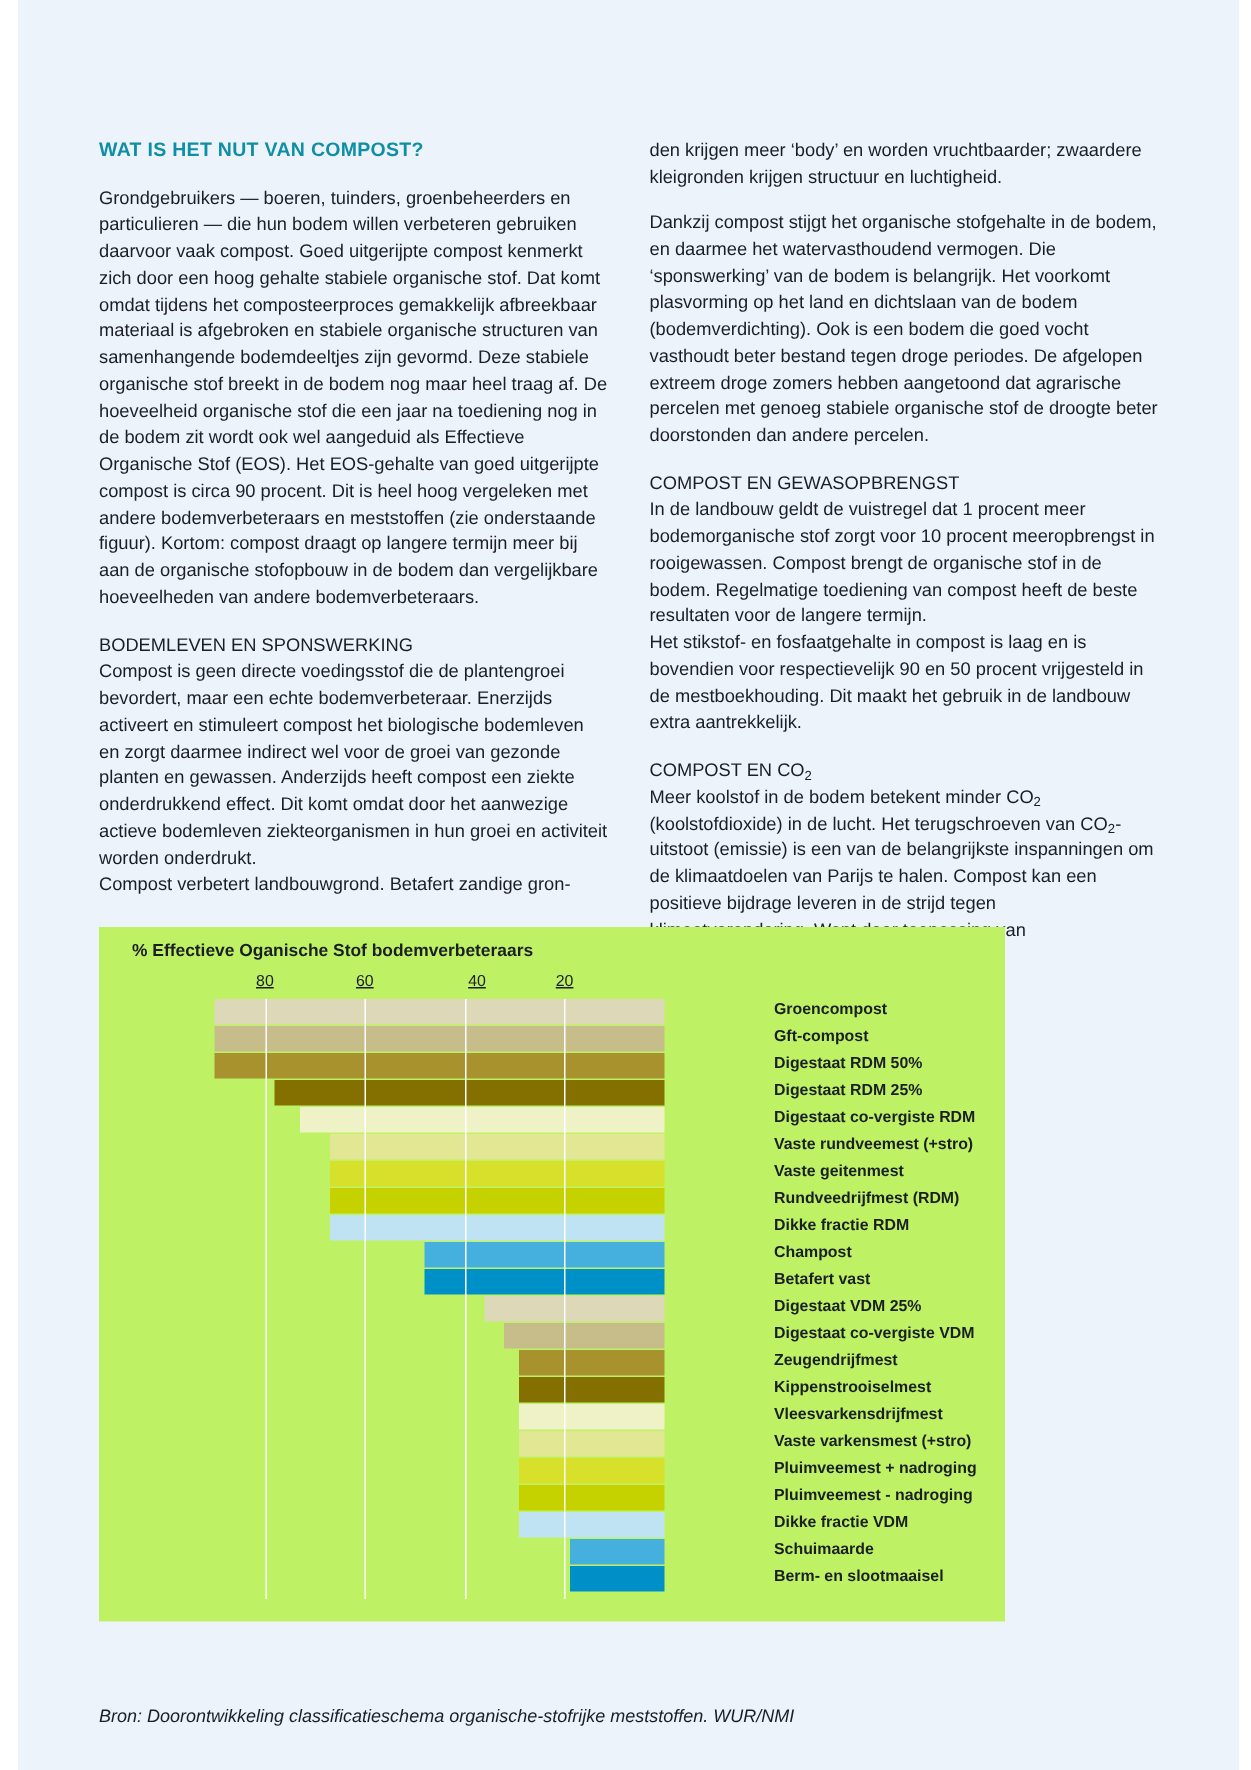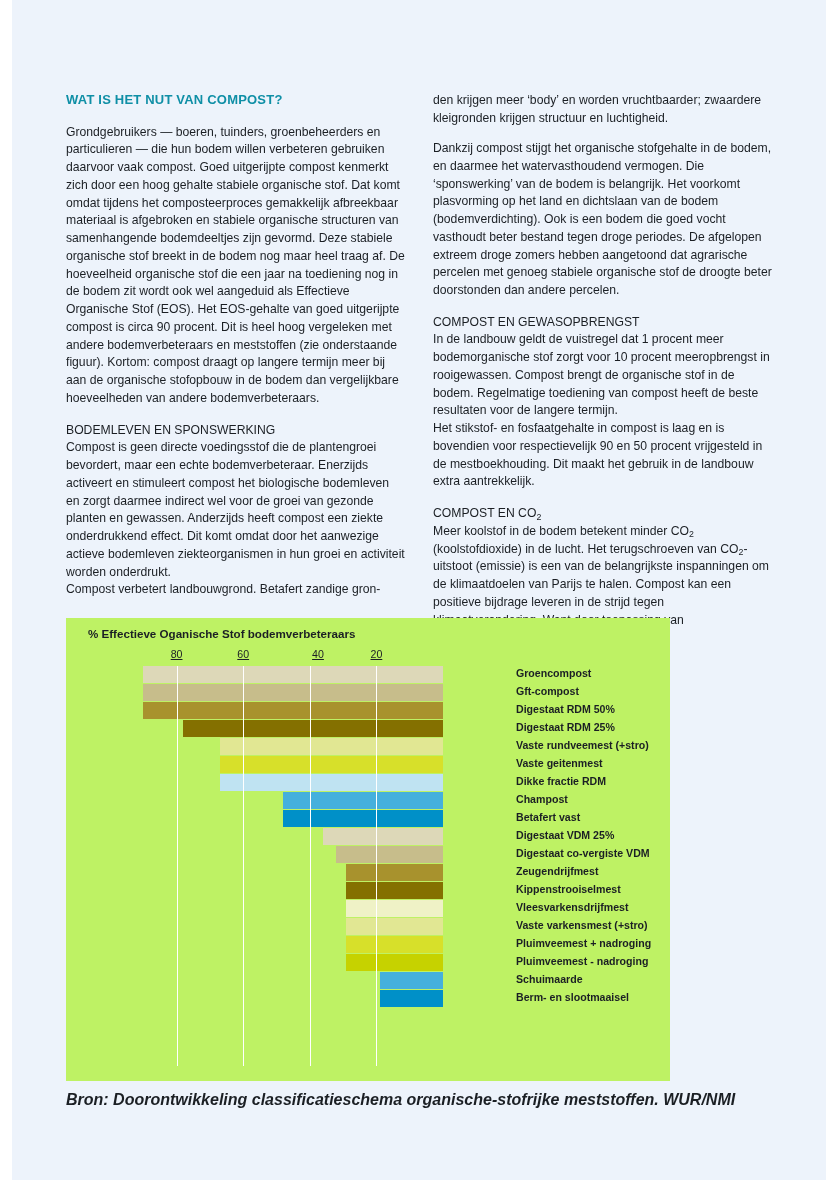--- a/index.html
+++ b/index.html
@@ -127,25 +127,24 @@
     left: 450px;
     top: 1px;
     font-size: 10.6px;
     font-weight: bold;
     color: #1b1f24;
     white-space: nowrap;
   }
   .chart-source {
     position: absolute;
     left: 66px;
-    top: 1091px;
-    font-size: 16px;
+    top: 1137px;
+    font-size: 12px;
     font-style: italic;
     color: #1b1f24;
-    font-weight: bold;
   }
 </style>
 </head>
 <body>
 
 <div class="page-left-strip"></div>
 <div class="page-right-strip"></div>
 
 <div class="columns">
 
@@ -188,28 +187,36 @@
       </div>
       <div class="row">
         <div class="bar" style="left: 77.3px; width: 299.7px; background: rgb(168, 146, 45);"></div>
         <div class="row-label">Digestaat RDM 50%</div>
       </div>
       <div class="row">
         <div class="bar" style="left: 117.26px; width: 259.74px; background: rgb(132, 112, 0);"></div>
         <div class="row-label">Digestaat RDM 25%</div>
       </div>
       <div class="row">
+        <div class="bar" style="left: 133.91px; width: 243.09px; background: rgb(239, 242, 198);"></div>
+        <div class="row-label">Digestaat co-vergiste RDM</div>
+      </div>
+      <div class="row">
         <div class="bar" style="left: 153.89px; width: 223.11px; background: rgb(225, 231, 147);"></div>
         <div class="row-label">Vaste rundveemest (+stro)</div>
       </div>
       <div class="row">
         <div class="bar" style="left: 153.89px; width: 223.11px; background: rgb(215, 224, 42);"></div>
         <div class="row-label">Vaste geitenmest</div>
       </div>
       <div class="row">
+        <div class="bar" style="left: 153.89px; width: 223.11px; background: rgb(198, 210, 0);"></div>
+        <div class="row-label">Rundveedrijfmest (RDM)</div>
+      </div>
+      <div class="row">
         <div class="bar" style="left: 153.89px; width: 223.11px; background: rgb(191, 227, 242);"></div>
         <div class="row-label">Dikke fractie RDM</div>
       </div>
       <div class="row">
         <div class="bar" style="left: 217.16px; width: 159.84px; background: rgb(69, 176, 221);"></div>
         <div class="row-label">Champost</div>
       </div>
       <div class="row">
         <div class="bar" style="left: 217.16px; width: 159.84px; background: rgb(0, 144, 200);"></div>
         <div class="row-label">Betafert vast</div>
@@ -238,20 +245,24 @@
         <div class="bar" style="left: 280.43px; width: 96.57px; background: rgb(225, 231, 147);"></div>
         <div class="row-label">Vaste varkensmest (+stro)</div>
       </div>
       <div class="row">
         <div class="bar" style="left: 280.43px; width: 96.57px; background: rgb(215, 224, 42);"></div>
         <div class="row-label">Pluimveemest + nadroging</div>
       </div>
       <div class="row">
         <div class="bar" style="left: 280.43px; width: 96.57px; background: rgb(198, 210, 0);"></div>
         <div class="row-label">Pluimveemest - nadroging</div>
+      </div>
+      <div class="row">
+        <div class="bar" style="left: 280.43px; width: 96.57px; background: rgb(191, 227, 242);"></div>
+        <div class="row-label">Dikke fractie VDM</div>
       </div>
       <div class="row">
         <div class="bar" style="left: 313.73px; width: 63.27px; background: rgb(69, 176, 221);"></div>
         <div class="row-label">Schuimaarde</div>
       </div>
       <div class="row">
         <div class="bar" style="left: 313.73px; width: 63.27px; background: rgb(0, 144, 200);"></div>
         <div class="row-label">Berm- en slootmaaisel</div>
       </div>
       <div class="gridline" style="left: 110.6px;"></div>

